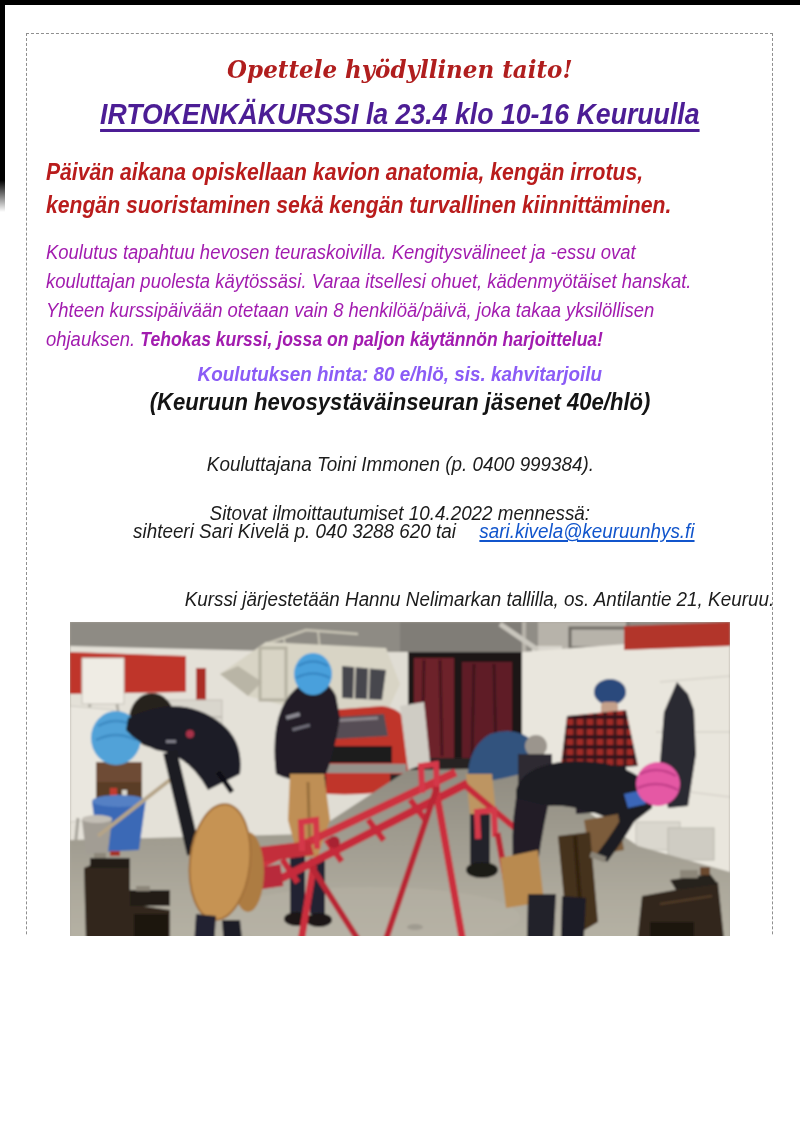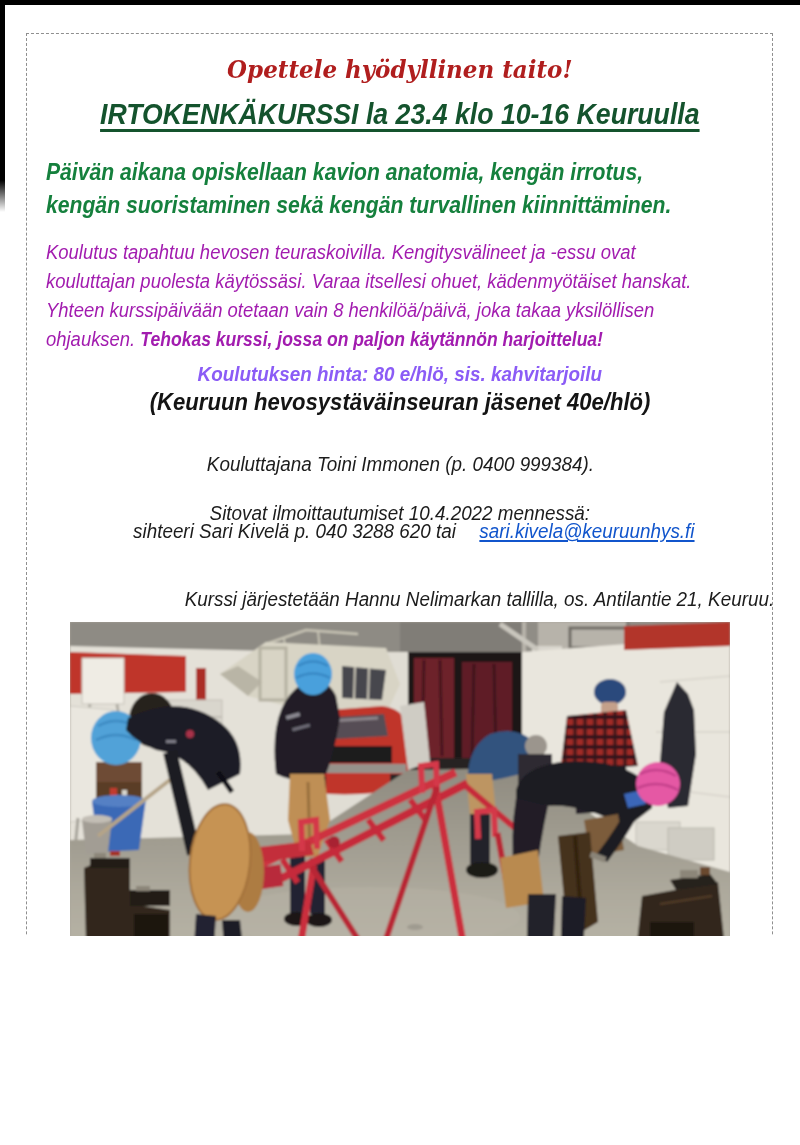--- a/index.html
+++ b/index.html
@@ -7,25 +7,25 @@
         font-family:"Liberation Sans", sans-serif;color:#1c1c1c;}
   .topbar{position:absolute;left:0;top:0;width:800px;height:5px;background:#000;}
   .leftbar{position:absolute;left:0;top:0;width:5px;height:212px;
            background:linear-gradient(#000 85%,rgba(0,0,0,0));}
   .frame{position:absolute;left:26px;top:33px;width:747px;height:1086px;
          border:1px dashed #8f8f8f;box-sizing:border-box;}
   .center-line{position:absolute;left:0;width:800px;text-align:center;white-space:nowrap;}
   .center-line > span, .center-line > a{display:inline-block;transform:scaleX(.92);}
   .tagline{top:55px;font-family:"DejaVu Serif", serif;font-style:italic;font-weight:bold;
            font-size:25px;color:#b01e1e;}
-  .title{top:98px;font-weight:bold;font-style:italic;font-size:29px;color:#14532d;}
+  .title{top:98px;font-weight:bold;font-style:italic;font-size:29px;color:#4c1d95;}
   .title span{text-decoration:underline;text-decoration-thickness:2.5px;text-underline-offset:5px;}
   .leftblock{position:absolute;left:46px;white-space:nowrap;}
   .leftblock .ln{transform:scaleX(.9);transform-origin:0 50%;}
-  .intro{top:156px;font-size:23.5px;font-weight:bold;font-style:italic;line-height:33px;color:#15803d;}
+  .intro{top:156px;font-size:23.5px;font-weight:bold;font-style:italic;line-height:33px;color:#b91c1c;}
   .bodypar{top:237px;font-size:20.5px;font-style:italic;line-height:29px;color:#a21caf;}
   .bodypar .tail-bold{font-weight:bold;font-size:19.5px;}
   .price1{top:362px;font-weight:bold;font-style:italic;font-size:20.5px;color:#8b5cf6;}
   .price2{top:388px;font-weight:bold;font-style:italic;font-size:24px;color:#141414;}
   .trainer{top:452px;font-style:italic;font-size:20.5px;}
   .signup1{top:493px;font-style:italic;font-size:20.5px;margin-top:8px;}
   .signup2{top:519px;font-style:italic;font-size:20.5px;padding-left:11px;}
   .location{top:587px;font-style:italic;font-size:20.5px;text-align:right;}
   .email-link{color:#1155cc;text-decoration:underline;font-style:italic;}
   .photo{position:absolute;left:70px;top:622px;width:660px;height:430px;overflow:hidden;

